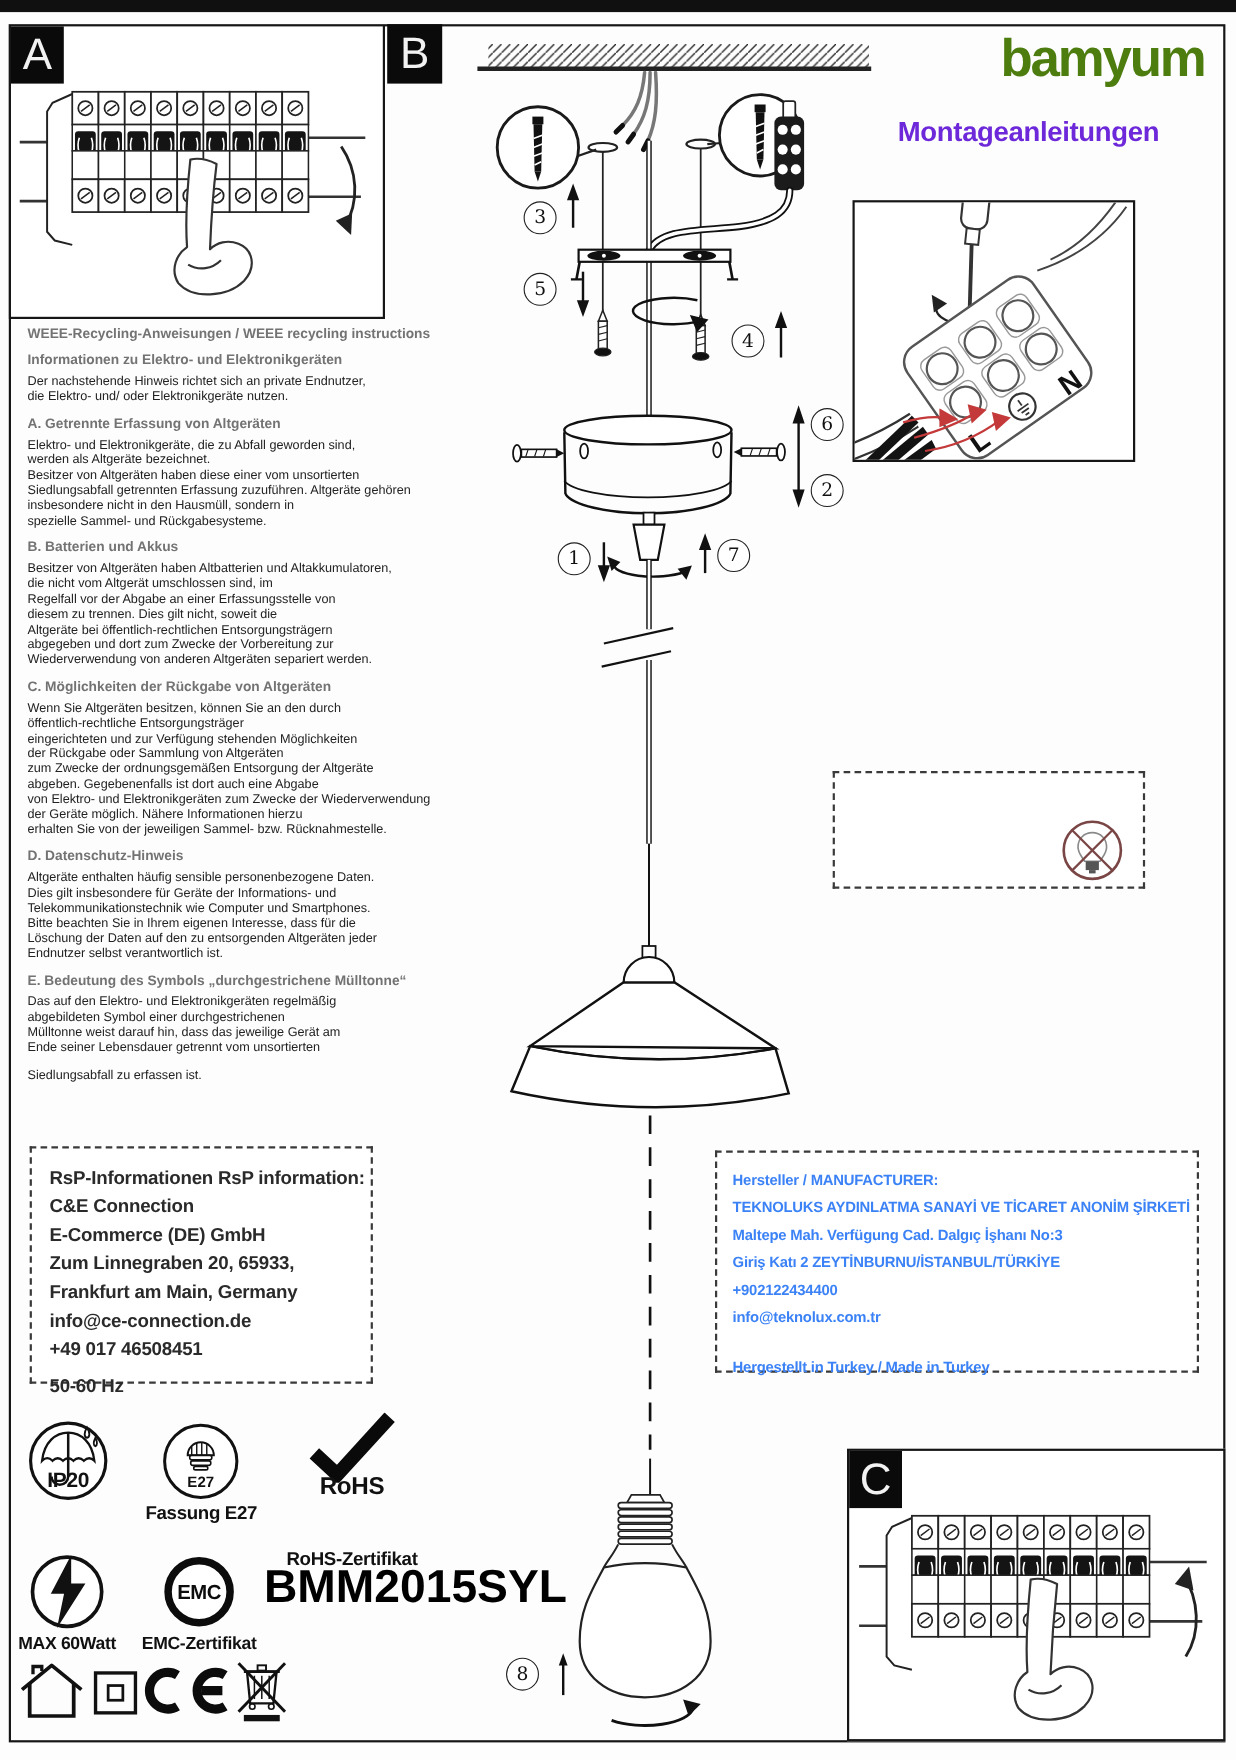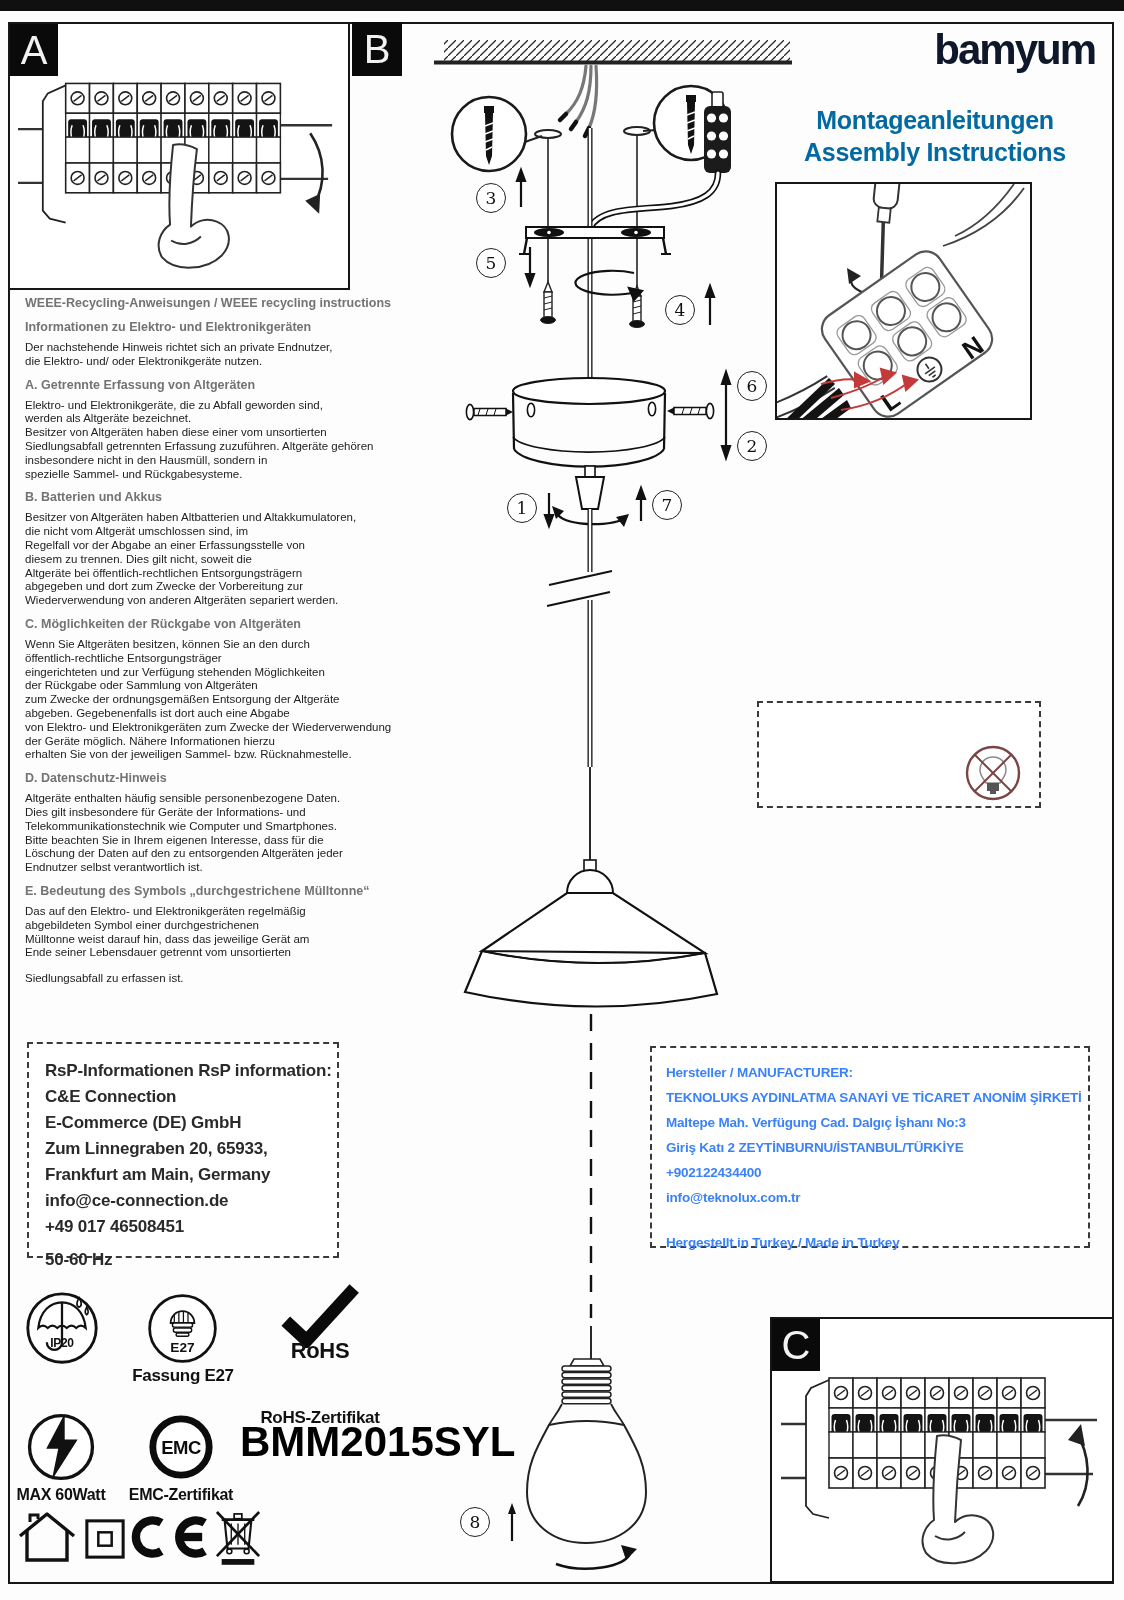--- a/index.html
+++ b/index.html
@@ -7,22 +7,22 @@
         font-family:"Liberation Sans",sans-serif;color:#111;overflow:hidden;margin:0 auto;}
   .abs{position:absolute;}
   .bar{background:#101010;}
   .frame{border:2px solid #161616;background:#fff;box-sizing:border-box;}
   .dashedbox{border:2px dashed #3a3a3a;background:#fff;box-sizing:border-box;}
   .panel-label{background:#0a0a0a;color:#f2f2f2;display:flex;align-items:center;justify-content:center;
                font-size:40px;font-weight:400;font-family:"Liberation Sans",sans-serif;}
   .step{width:28px;height:28px;border:1.8px solid #222;border-radius:50%;background:#fff;
         display:flex;align-items:center;justify-content:center;
         font-family:"DejaVu Serif",serif;font-size:17px;color:#111;z-index:5;}
-  .brand{color:#0f172a;font-size:42px;font-weight:700;letter-spacing:-2px;text-align:right;}
-  .subtitle{font-size:25px;font-weight:700;color:#0369a1;text-align:center;line-height:32px;letter-spacing:-0.3px;}
+  .brand{color:#4d7c0f;font-size:48px;font-weight:700;letter-spacing:-2px;text-align:right;}
+  .subtitle{font-size:25px;font-weight:700;color:#6d28d9;text-align:center;line-height:32px;letter-spacing:-0.3px;}
   .weee{width:414px;font-size:11.5px;line-height:1.2;color:#222;}
   .weee h4{font-size:12.5px;margin:9px 0 6px 0;color:#737373;}
   .weee p{margin:0 0 6px 0;white-space:pre-line;}
   .rsp-line{font-size:17px;font-weight:700;color:#2a2a2a;line-height:26px;letter-spacing:-0.2px;}
   .man-line{font-size:13.5px;font-weight:700;color:#3b82f6;line-height:25px;letter-spacing:-0.2px;}
   .bulbnotice{font-size:21px;font-weight:400;color:#141414;line-height:36px;letter-spacing:-0.2px;}
   .badge-label{font-size:16px;font-weight:700;text-align:center;color:#111;letter-spacing:-0.3px;}
   .model{font-size:42px;font-weight:700;color:#000;letter-spacing:0px;}
   svg{display:block;}
 </style>
@@ -84,21 +84,20 @@
     </svg>
   </div>
 
   <div class="panel-label abs" style="left:352px;top:22px;width:50px;height:54px;">
     <span>B</span>
   </div>
 
   <div class="abs brand" style="left:795px;top:26px;width:300px;">bamyum</div>
   <div class="abs subtitle" style="left:775px;top:104px;width:320px;">
     <div>Montageanleitungen</div>
-    <div>Assembly Instructions</div>
   </div>
 
   <svg class="abs" style="left:400px;top:22px;" width="400" height="1003" viewBox="400 22 400 1003">
     <defs>
       <pattern id="hat" width="8" height="8" patternUnits="userSpaceOnUse">
         <path d="M-2,10 L10,-2" stroke="#2a2a2a" stroke-width="1.3"></path>
       </pattern>
       <g id="screwglyph">
         <rect x="-5" y="-30" width="10" height="7" fill="#111"></rect>
         <polygon points="-4,-23 4,-23 3,20 -3,20" fill="#111"></polygon>
@@ -442,21 +441,21 @@
     </g>
   </svg>
 
   <svg class="abs" style="left:24px;top:1290px;" width="76" height="76" viewBox="0 0 80 80">
     <circle cx="40" cy="40" r="36" fill="#fff" stroke="#111" stroke-width="3"></circle>
     <path d="M15,40 C17,22 28,13 40,13 C52,13 63,22 65,40 Q60,35 55,40 Q50,35 45,40 Q40,35 35,40 Q30,35 25,40 Q20,35 15,40 Z" fill="none" stroke="#111" stroke-width="2.2"></path>
     <path d="M40,13 L40,55 A8,8 0 0 1 24,55" fill="none" stroke="#111" stroke-width="2.4"></path>
     <path d="M58,8 C61,13 61,17 58,18 C55,17 55,13 58,8 Z" fill="none" stroke="#111" stroke-width="1.8"></path>
     <path d="M66,18 C68,22 68,25 66,26 C64,25 64,22 66,18 Z" fill="none" stroke="#111" stroke-width="1.8"></path>
   </svg>
-  <div class="abs badge-label" style="left:24px;top:1336px;width:76px;font-size:12px;text-align:center;">IP20</div>
+  <div class="abs badge-label" style="left:24px;top:1336px;width:76px;font-size:19px;text-align:center;">IP20</div>
 
   <svg class="abs" style="left:146px;top:1292px;" width="73" height="73" viewBox="0 0 80 80">
     <circle cx="40" cy="40" r="36" fill="#fff" stroke="#111" stroke-width="3"></circle>
     <path d="M27,34 A13,13 0 1 1 53,34 L53,34 Z" fill="#fff" stroke="#111" stroke-width="2"></path>
     <line x1="31" y1="25" x2="31" y2="34" stroke="#111" stroke-width="1.4"></line>
     <line x1="36" y1="22" x2="36" y2="34" stroke="#111" stroke-width="1.4"></line>
     <line x1="41" y1="21" x2="41" y2="34" stroke="#111" stroke-width="1.4"></line>
     <line x1="46" y1="23" x2="46" y2="34" stroke="#111" stroke-width="1.4"></line>
     <rect x="29" y="34" width="22" height="4.5" rx="2" fill="#fff" stroke="#111" stroke-width="1.6"></rect>
     <rect x="30" y="39.5" width="20" height="4.5" rx="2" fill="#fff" stroke="#111" stroke-width="1.6"></rect>

